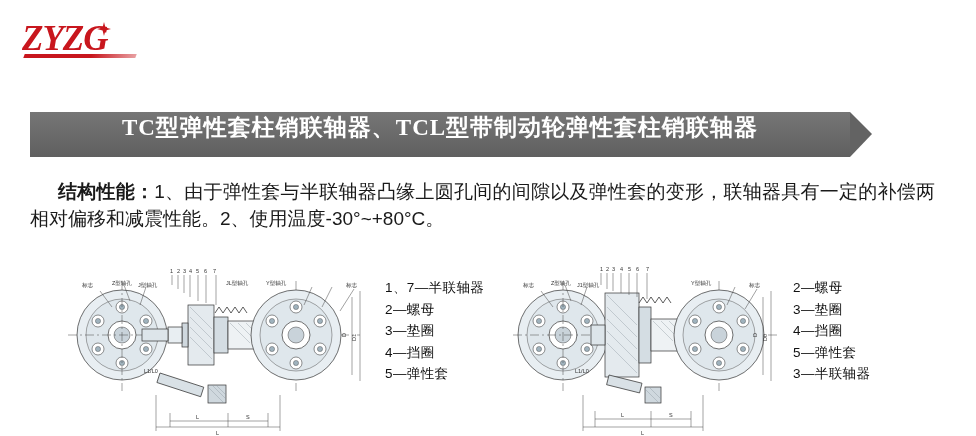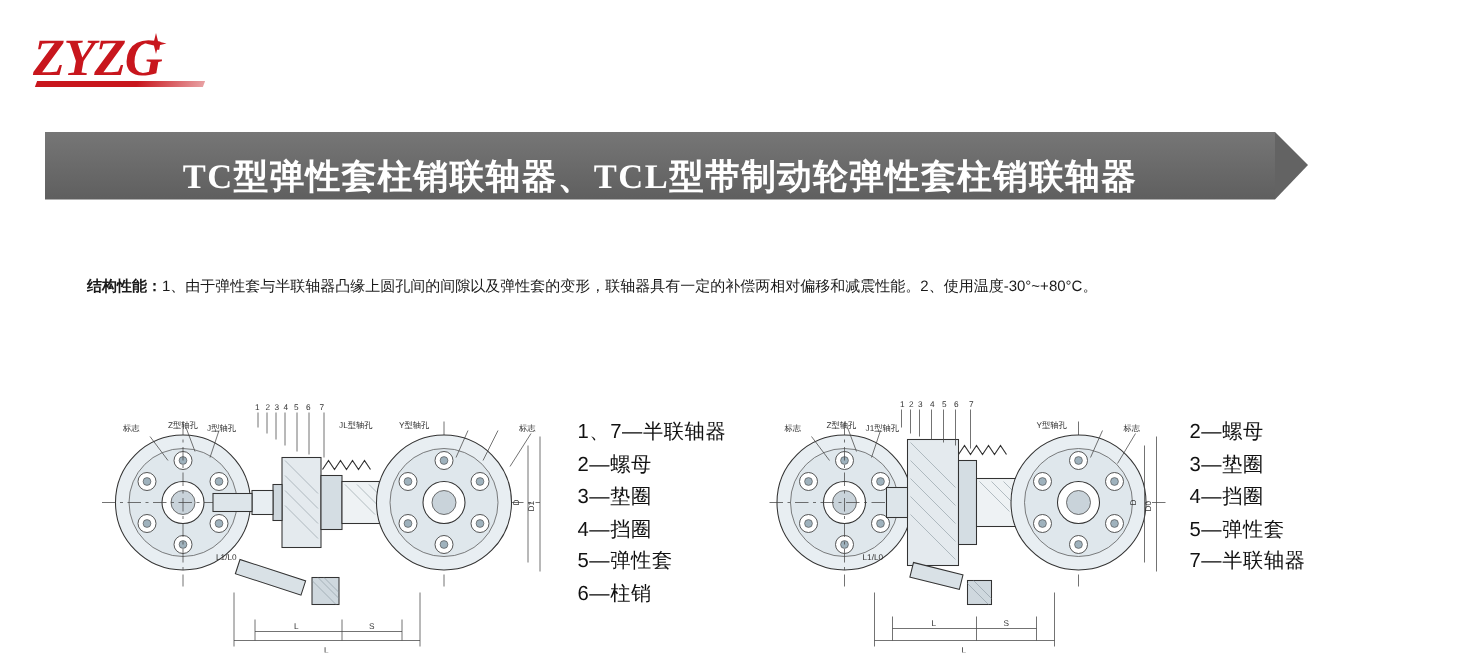--- a/index.html
+++ b/index.html
@@ -54,27 +54,27 @@
     height: 16px;
     color: #c8161d;
     font-size: 15px;
     line-height: 16px;
   }
 
   
   .title-banner {
     position: absolute;
     left: 30px;
-    top: 88px;
+    top: 112px;
     width: 820px;
     height: 45px;
     background: #6e6e6e;
     background: linear-gradient(180deg, #767676 0%, #5f5f5f 100%);
     display: flex;
-    align-items: flex-end;
+    align-items: flex-start;
     justify-content: center;
   }
   .title-banner::after {
     content: "";
     position: absolute;
     right: -22px;
     top: 0;
     border-top: 22px solid transparent;
     border-bottom: 23px solid transparent;
     border-left: 22px solid #636363;
@@ -87,21 +87,21 @@
     letter-spacing: 1px;
     white-space: nowrap;
   }
 
   
   .desc {
     position: absolute;
     left: 30px;
     top: 178px;
     width: 905px;
-    font-size: 10px;
+    font-size: 19px;
     line-height: 27px;
     color: #1a1a1a;
     text-align: justify;
   }
   .desc .lead {
     font-weight: bold;
     padding-left: 28px;
   }
 
   
@@ -296,21 +296,20 @@
           <text x="156" y="190">L</text>
           <text x="84" y="128">L1/L0</text>
         </g>
       </svg>
       <div class="legend legend-left">
         <div>1、7—半联轴器</div>
         <div>2—螺母</div>
         <div>3—垫圈</div>
         <div>4—挡圈</div>
         <div>5—弹性套</div>
-        <div>6—柱销</div>
       </div>
     </div>
 
     <div class="figure fig-right">
       <svg class="drawing" width="285" height="190" viewBox="0 0 285 190">
         <g stroke="#333" fill="none" stroke-width="0.7">
 
           <circle cx="58" cy="90" r="45" fill="#e8eef2" stroke="#333"></circle>
           <circle cx="58" cy="90" r="36" fill="#dfe7ec" stroke="#555" stroke-width="0.5"></circle>
           <circle cx="58" cy="90" r="14" fill="#ffffff" stroke="#333"></circle>
@@ -431,18 +430,18 @@
           <text x="164" y="172">S</text>
           <text x="136" y="190">L</text>
           <text x="70" y="128">L1/L0</text>
         </g>
       </svg>
       <div class="legend legend-right">
         <div>2—螺母</div>
         <div>3—垫圈</div>
         <div>4—挡圈</div>
         <div>5—弹性套</div>
-        <div>7—半联轴器</div>
+        <div>3—半联轴器</div>
       </div>
     </div>
 
   </div>
 </div>
 
 </body></html>

